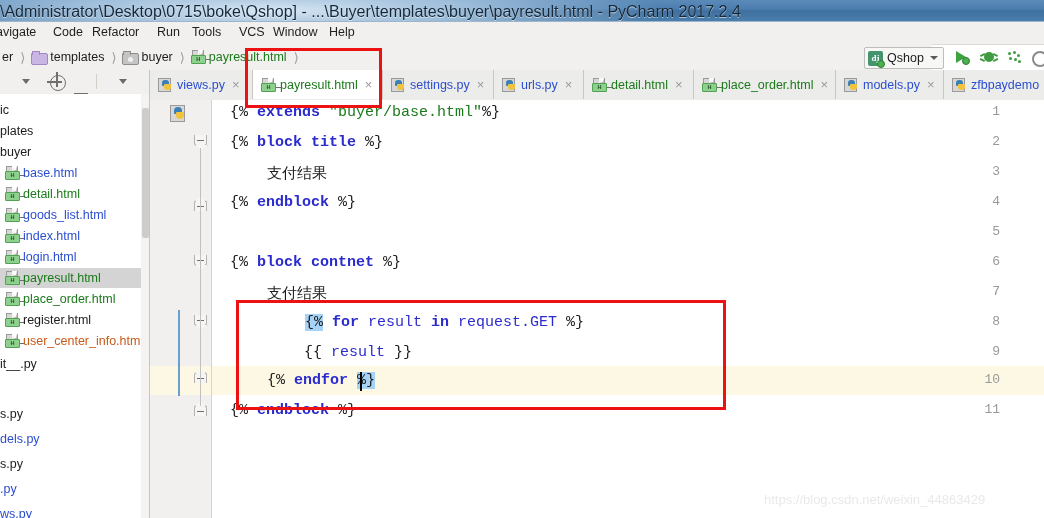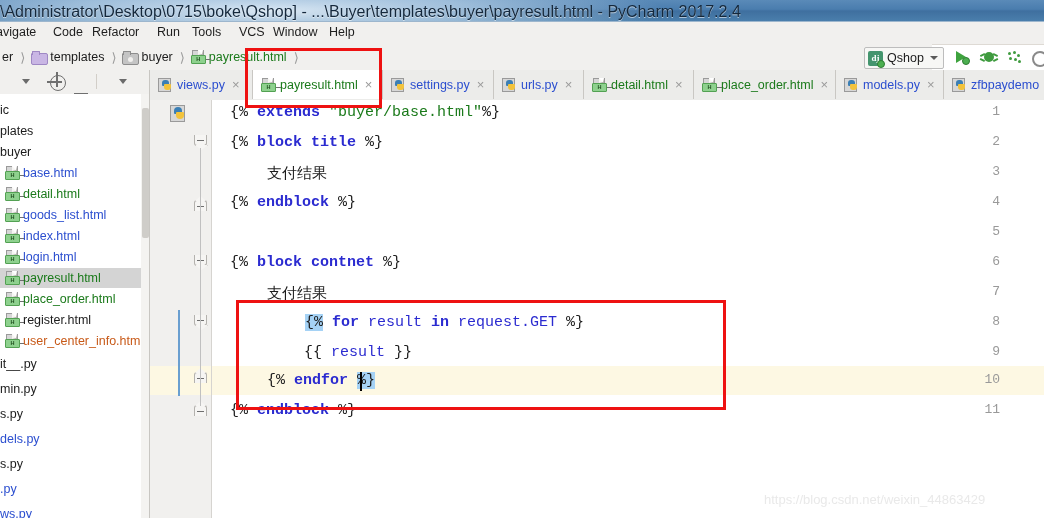--- a/index.html
+++ b/index.html
@@ -542,23 +542,20 @@
       <span class="ico-html">
           <span class="pg"></span>
           <span class="fold"></span>
           <span class="tag">H</span>
         </span>
       <span class="lbl">user_center_info.html</span>
     </div>
 
     <div class="tree-row c-dark" style="top:260px; padding-left:0px;">
         <span class="lbl">it__.py</span>
-      </div>
-    <div class="tree-row c-dark" style="top:285px; padding-left:0px;">
-        <span class="lbl">min.py</span>
       </div>
     <div class="tree-row c-dark" style="top:310px; padding-left:0px;">
         <span class="lbl">s.py</span>
       </div>
     <div class="tree-row c-blue" style="top:335px; padding-left:0px;">
         <span class="lbl">dels.py</span>
       </div>
     <div class="tree-row c-dark" style="top:360px; padding-left:0px;">
         <span class="lbl">s.py</span>
       </div>

